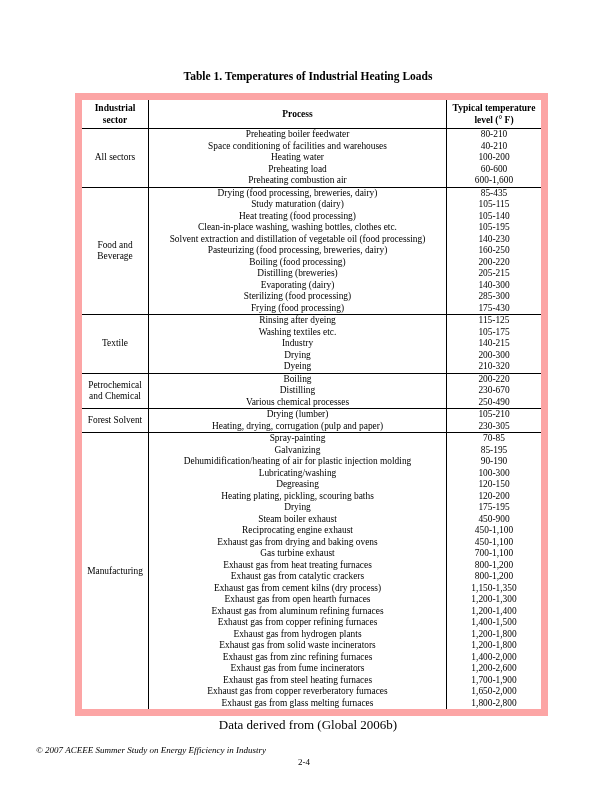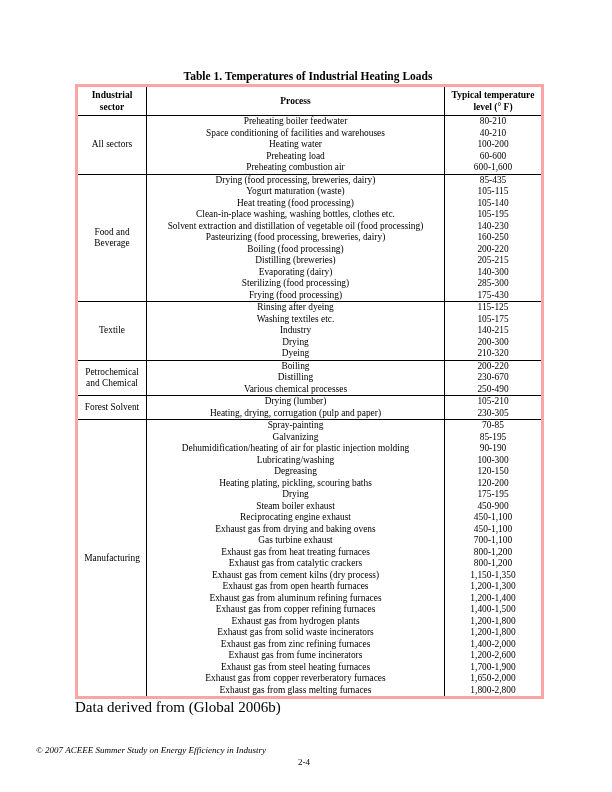--- a/index.html
+++ b/index.html
@@ -18,27 +18,27 @@
     position: absolute;
     left: 75px;
     top: 70px;
     width: 466px;
   }
   .title {
     text-align: center;
     font-weight: bold;
     font-size: 11.5px;
     line-height: 13px;
-    margin-bottom: 1px;
+    margin-bottom: 10px;
     white-space: nowrap;
   }
   table.heatload {
     width: 466px;
     border-collapse: collapse;
-    border: 3px solid #fca5a5;
+    border: 7px solid #fca5a5;
     table-layout: fixed;
     padding-left: 43px;
   }
   col.c1 { width: 70px; }
   col.c2 { width: 298px; }
   col.c3 { width: 98px; }
   table.heatload th {
     font-weight: bold;
     font-size: 9.5px;
     line-height: 12px;
@@ -59,22 +59,22 @@
     padding: 0 1px;
     white-space: nowrap;
     overflow: hidden;
   }
   table.heatload tr.group-start td { border-top: 1px solid #000; }
   table.heatload td.sector-cell {
     white-space: normal;
     line-height: 11px;
   }
   .note {
-    text-align: left;
-    font-size: 15px;
+    text-align: center;
+    font-size: 13px;
     line-height: 11px;
     margin-top: 3px;
   }
   .footer {
     position: absolute;
     left: 0;
     top: 745px;
     width: 612px;
     font-size: 9px;
     line-height: 11px;
@@ -124,21 +124,21 @@
           <tr>
             <td>Preheating combustion air</td>
             <td>600-1,600</td>
           </tr>
           <tr class="group-start">
             <td class="sector-cell" rowspan="11">Food and Beverage</td>
             <td>Drying (food processing, breweries, dairy)</td>
             <td>85-435</td>
           </tr>
           <tr>
-            <td>Yogurt maturation (waste)</td>
+            <td>Study maturation (dairy)</td>
             <td>105-115</td>
           </tr>
           <tr>
             <td>Heat treating (food processing)</td>
             <td>105-140</td>
           </tr>
           <tr>
             <td>Clean-in-place washing, washing bottles, clothes etc.</td>
             <td>105-195</td>
           </tr>

